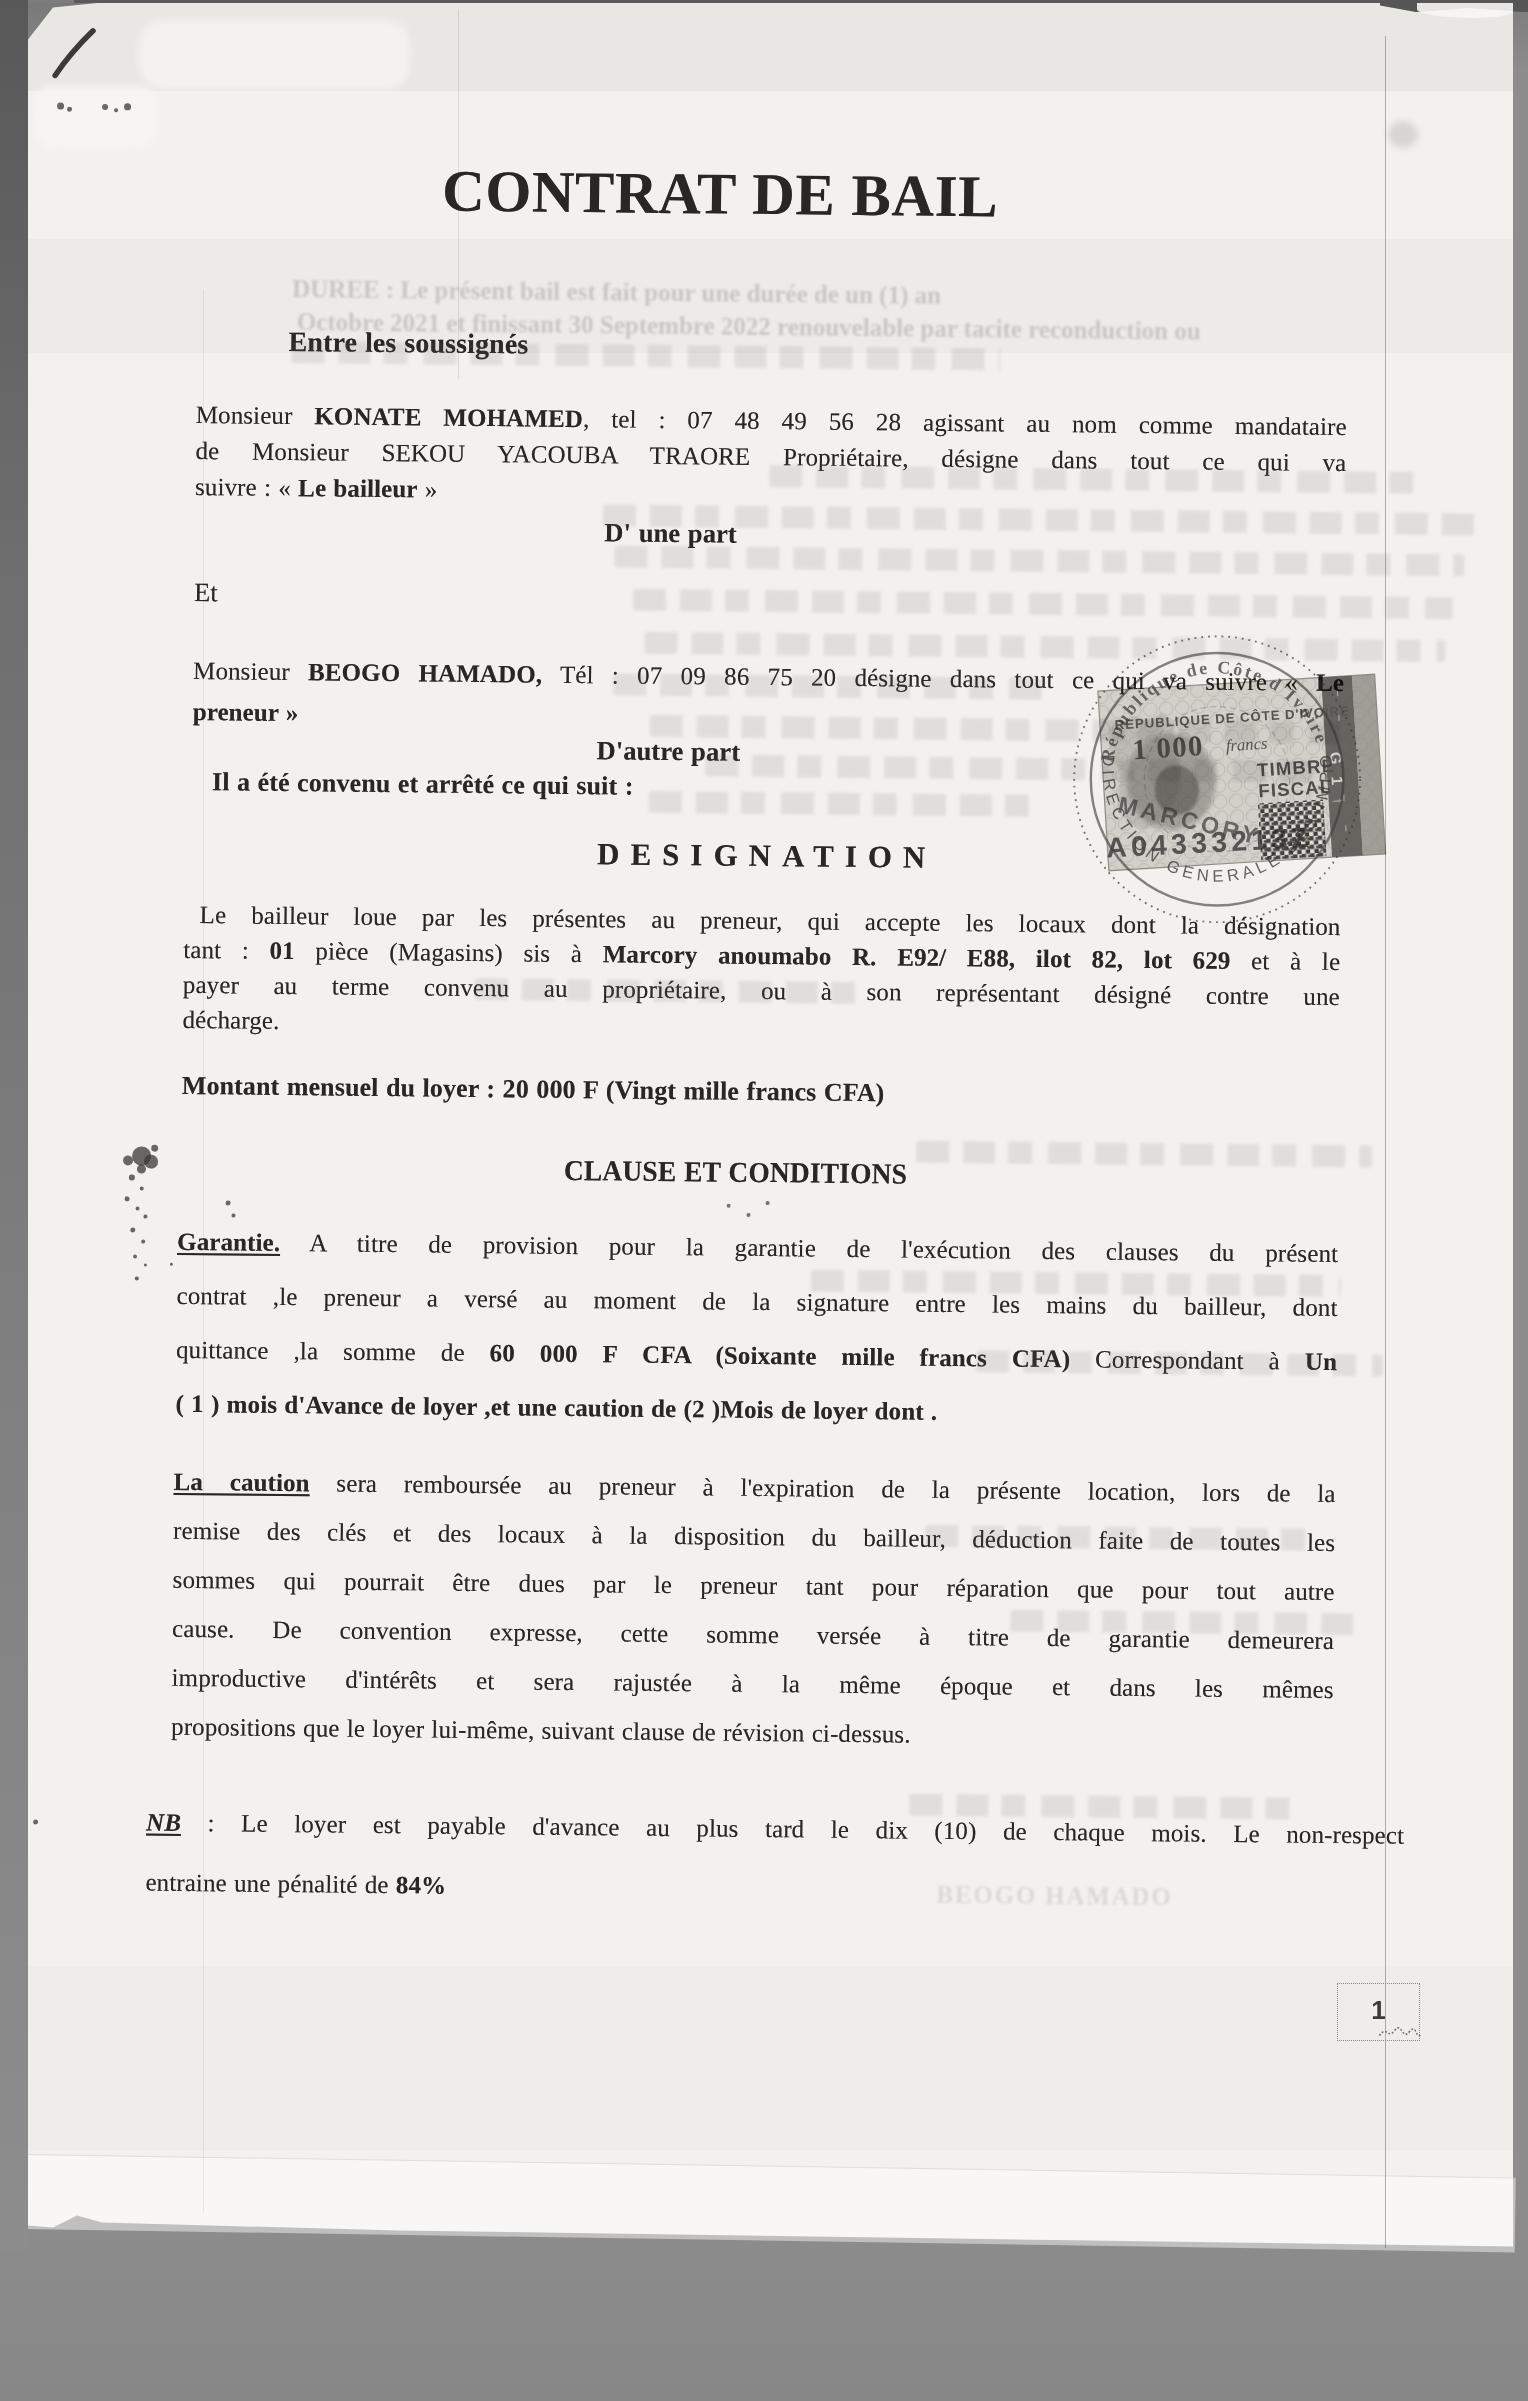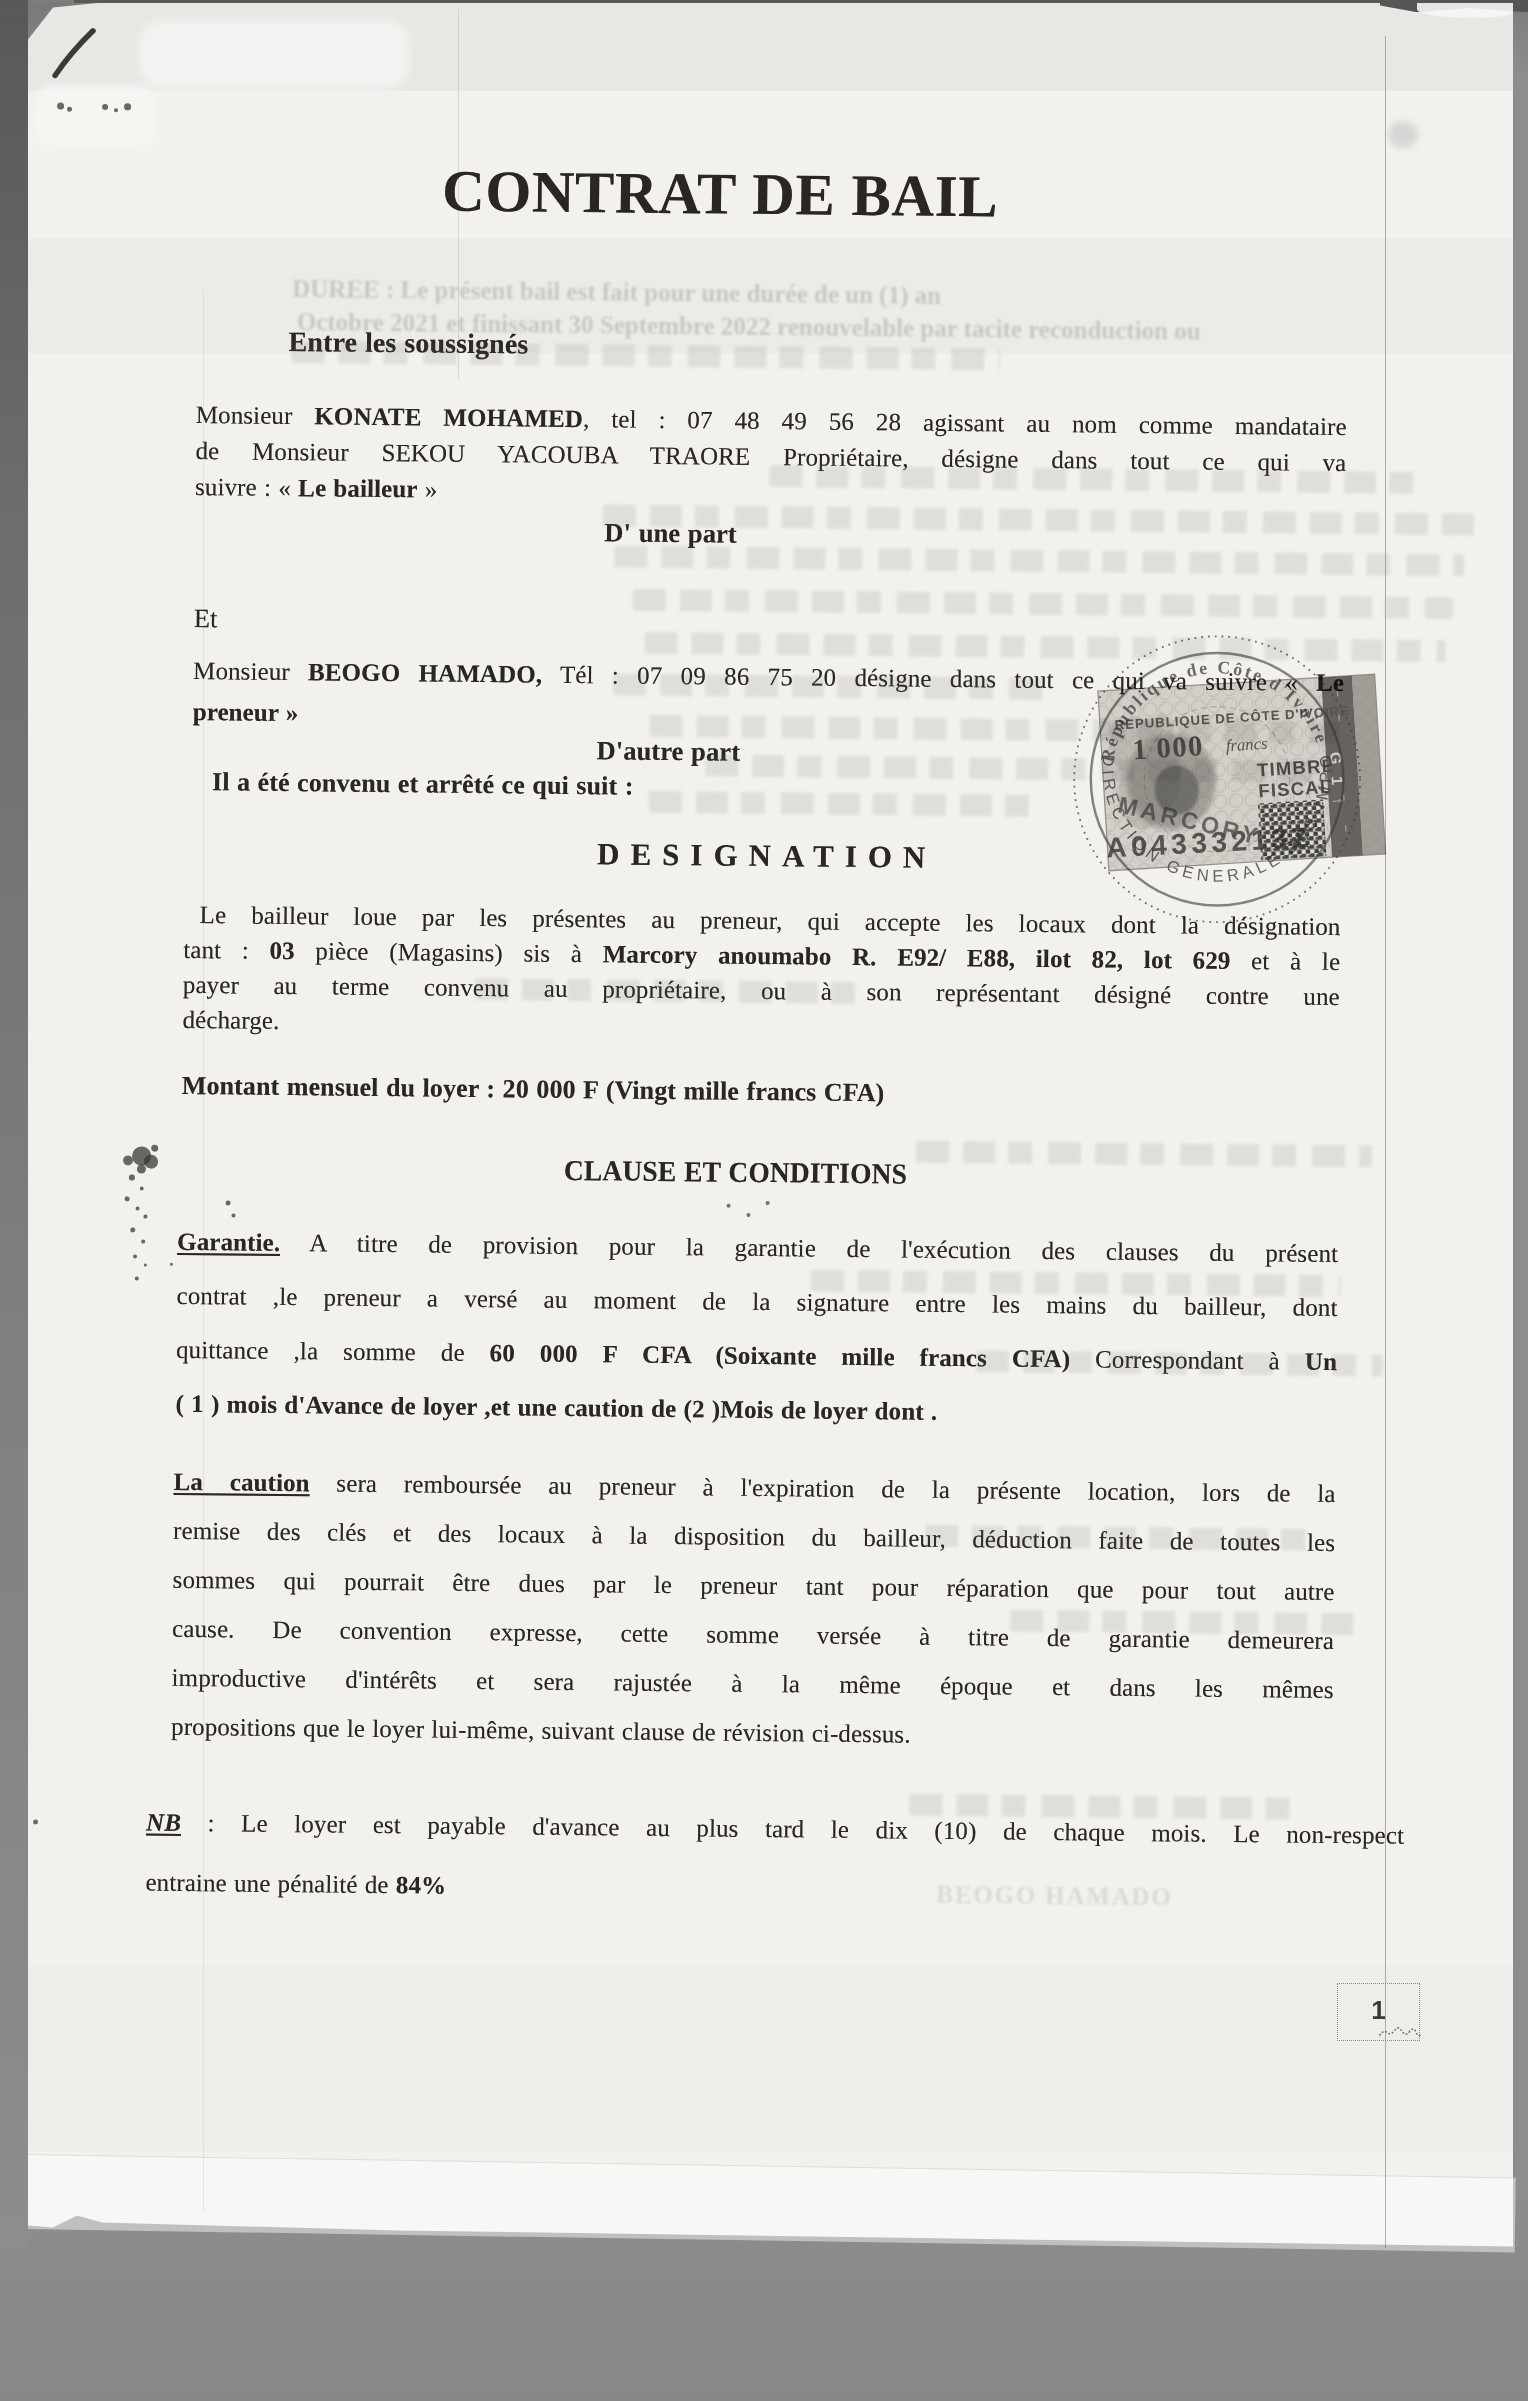--- a/index.html
+++ b/index.html
@@ -75,36 +75,36 @@
   <div class="blk" style="left:288px;top:325px;font-size:28px;font-weight:bold;">Entre les soussignés</div>
 
   <div class="blk" style="left:196px;top:401px;width:1151px;">
     <span class="ln j" style="height:36px;"><span>Monsieur </span><span class="sb">KONATE MOHAMED</span><span>, tel : 07 48 49 56 28 agissant au nom comme mandataire</span></span>
     <span class="ln j" style="height:36px;"><span>de Monsieur SEKOU YACOUBA TRAORE Propriétaire, désigne dans tout ce qui va</span></span>
     <span class="ln" style="height:36px;"><span>suivre : « </span><span class="sb">Le bailleur</span><span> »</span></span>
   </div>
 
   <div class="blk center" style="left:210px;top:513px;width:924px;font-size:26.5px;font-weight:bold;">D' une part</div>
 
-  <div class="blk" style="left:196px;top:603px;font-size:26.5px;">Et</div>
+  <div class="blk" style="left:196px;top:577px;font-size:26.5px;">Et</div>
 
   <div class="blk" style="left:196px;top:657px;width:1151px;">
     <span class="ln j" style="height:41px;"><span>Monsieur </span><span class="sb">BEOGO HAMADO,</span><span> Tél : 07 09 86 75 20 désigne dans tout ce qui va suivre « </span><span class="sb">Le</span></span>
     <span class="ln" style="height:41px;"><span class="sb">preneur »</span></span>
   </div>
 
   <div class="blk center" style="left:210px;top:731px;width:924px;font-size:26.5px;font-weight:bold;">D'autre part</div>
 
   <div class="blk" style="left:216px;top:767px;font-size:26px;font-weight:bold;">Il a été convenu et arrêté ce qui suit :</div>
 
   <div class="blk center" style="left:196px;top:832px;width:1151px;font-size:31px;font-weight:bold;letter-spacing:11px;">DESIGNATION</div>
 
   <div class="blk" style="left:189px;top:901px;width:1157px;">
     <span class="ln j" style="height:35px;text-indent:16px;"><span>Le bailleur loue par les présentes au preneur, qui accepte les locaux dont la désignation</span></span>
-    <span class="ln j" style="height:35px;"><span>tant : </span><span class="sb">03</span><span> pièce (Magasins) sis à </span><span class="sb">Marcory anoumabo R. E92/ E88, ilot 82, lot 629</span><span> et à le</span></span>
+    <span class="ln j" style="height:35px;"><span>tant : </span><span class="sb">01</span><span> pièce (Magasins) sis à </span><span class="sb">Marcory anoumabo R. E92/ E88, ilot 82, lot 629</span><span> et à le</span></span>
     <span class="ln j" style="height:35px;"><span>payer au terme convenu au propriétaire, ou à son représentant désigné contre une</span></span>
     <span class="ln" style="height:35px;"><span>décharge.</span></span>
   </div>
 
   <div class="blk" style="left:189px;top:1071px;font-size:26px;"><span class="sb">Montant mensuel du loyer : 20 000 F (Vingt mille francs CFA)</span></div>
 
   <div class="blk center" style="left:185px;top:1150px;width:1117px;font-size:29px;font-weight:bold;transform:scaleX(.95);">CLAUSE ET CONDITIONS</div>
 
   <div class="blk" style="left:186px;top:1228px;width:1161px;">
     <span class="ln j" style="height:54px;"><span class="sb su">Garantie.</span><span> A titre de provision pour la garantie de l'exécution des clauses du présent</span></span>

